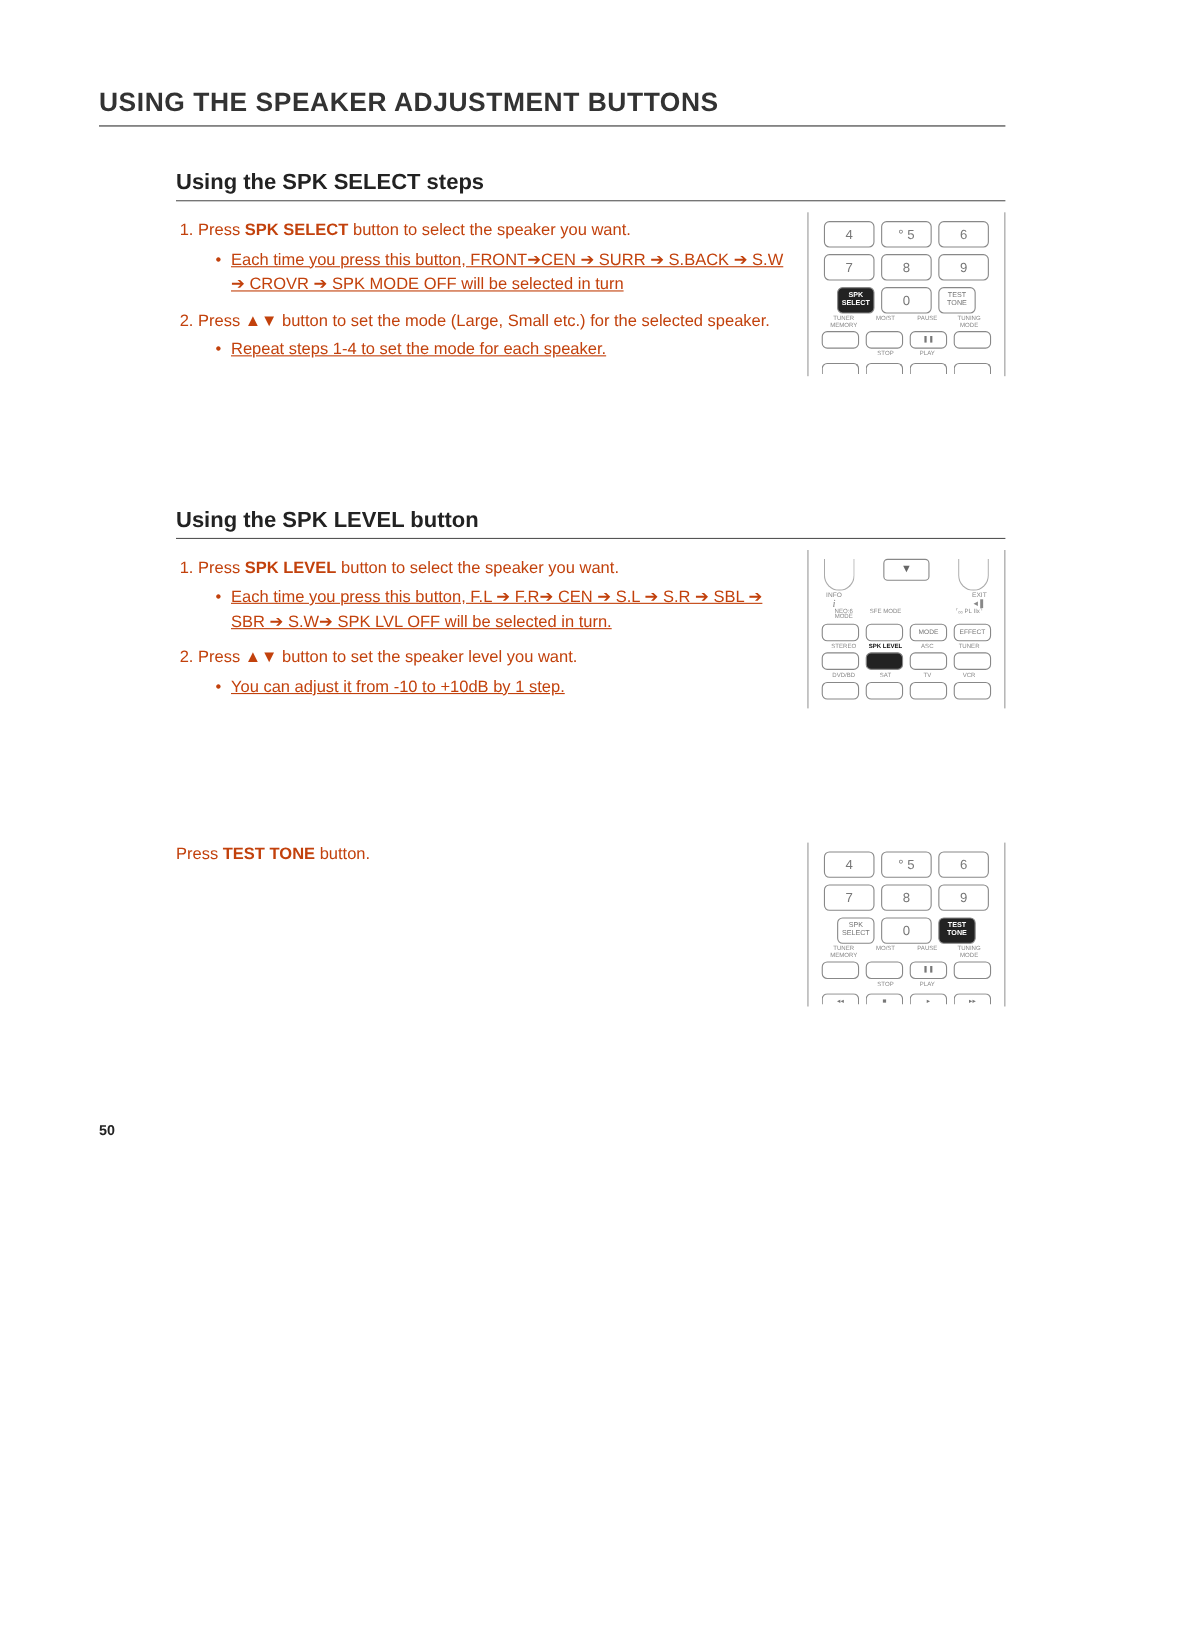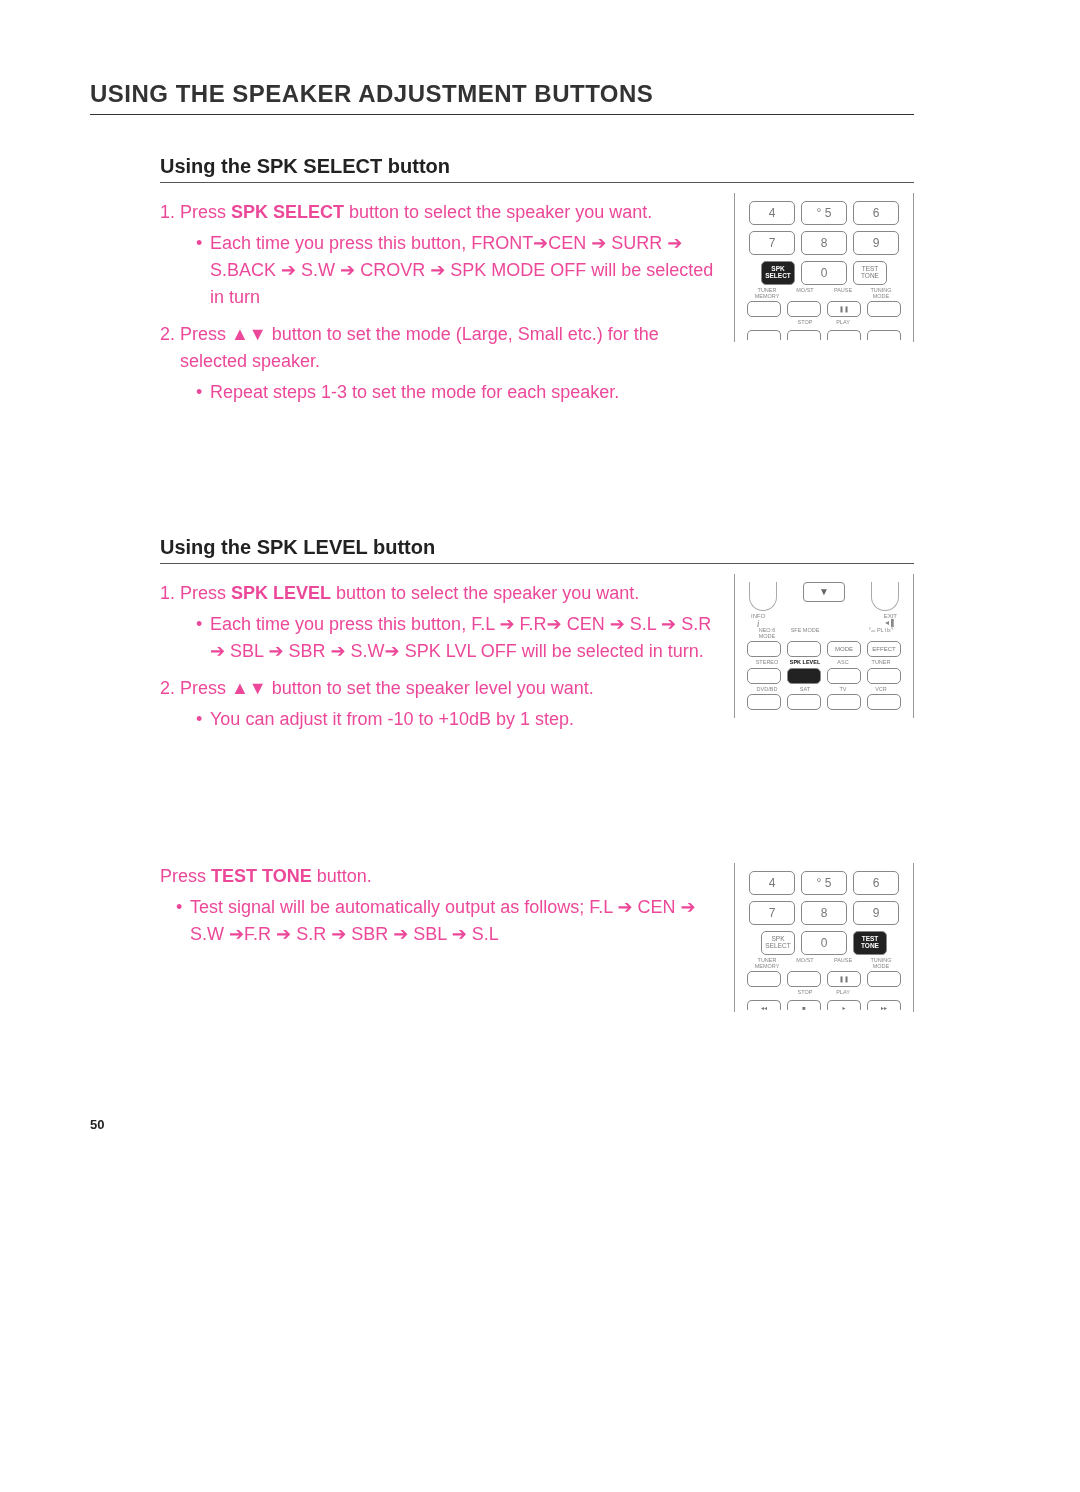--- a/index.html
+++ b/index.html
@@ -39,40 +39,41 @@
     margin-bottom: 10px;
     color: #222;
   }
   .two-col {
     display: flex;
     gap: 20px;
     align-items: flex-start;
   }
   .text-col {
     flex: 1;
-    font-size: 18px;
+    font-size: 15px;
     line-height: 1.5;
-    color: #ec4899;
+    color: #c2410c;
   }
   ol {
     padding-left: 20px;
     margin: 6px 0;
   }
   ol > li {
     margin-bottom: 10px;
   }
   ul {
     list-style: none;
     padding-left: 16px;
     margin: 4px 0;
   }
   ul > li {
     position: relative;
     padding-left: 14px;
     margin-bottom: 4px;
+    text-decoration: underline;
   }
   ul > li::before {
     content: "•";
     position: absolute;
     left: 0;
   }
   .remote {
     width: 180px;
     border-left: 1px solid #999;
     border-right: 1px solid #999;
@@ -200,34 +201,34 @@
   }
 </style>
 </head>
 <body>
 
 <div class="page">
 
   <div class="section-title">USING THE SPEAKER ADJUSTMENT BUTTONS</div>
 
   <div class="subsection">
-    <div class="sub-title">Using the SPK SELECT button</div>
+    <div class="sub-title">Using the SPK SELECT steps</div>
     <div class="two-col">
       <div class="text-col">
         <ol>
           <li>
             <span>Press </span><b>SPK SELECT</b><span> button to select the speaker you want.</span>
             <ul>
                 <li>Each time you press this button,  FRONT➔CEN ➔ SURR ➔ S.BACK ➔ S.W ➔ CROVR ➔   SPK MODE OFF will be selected in turn</li>
               </ul>
           </li>
           <li>
             <span>Press ▲▼ button to set the mode (Large, Small etc.) for the selected speaker.</span>
             <ul>
-                <li>Repeat steps 1-3 to set the mode for each speaker.</li>
+                <li>Repeat steps 1-4 to set the mode for each speaker.</li>
               </ul>
           </li>
         </ol>
       </div>
       <div class="remote">
         <div class="btn-row">
           <div class="rbtn">4</div>
           <div class="rbtn">° 5</div>
           <div class="rbtn">6</div>
         </div>
@@ -348,21 +349,20 @@
         </div>
       </div>
     </div>
   </div>
 
   <div class="subsection">
     <div class="two-col">
       <div class="text-col">
         <div><span>Press </span><b>TEST TONE</b><span> button.</span></div>
         <ul>
-          <li>Test signal will be automatically output as follows; F.L ➔ CEN ➔ S.W ➔F.R ➔ S.R ➔ SBR ➔ SBL ➔  S.L</li>
         </ul>
       </div>
       <div class="remote">
         <div class="btn-row">
           <div class="rbtn">4</div>
           <div class="rbtn">° 5</div>
           <div class="rbtn">6</div>
         </div>
         <div class="btn-row">
           <div class="rbtn">7</div>

